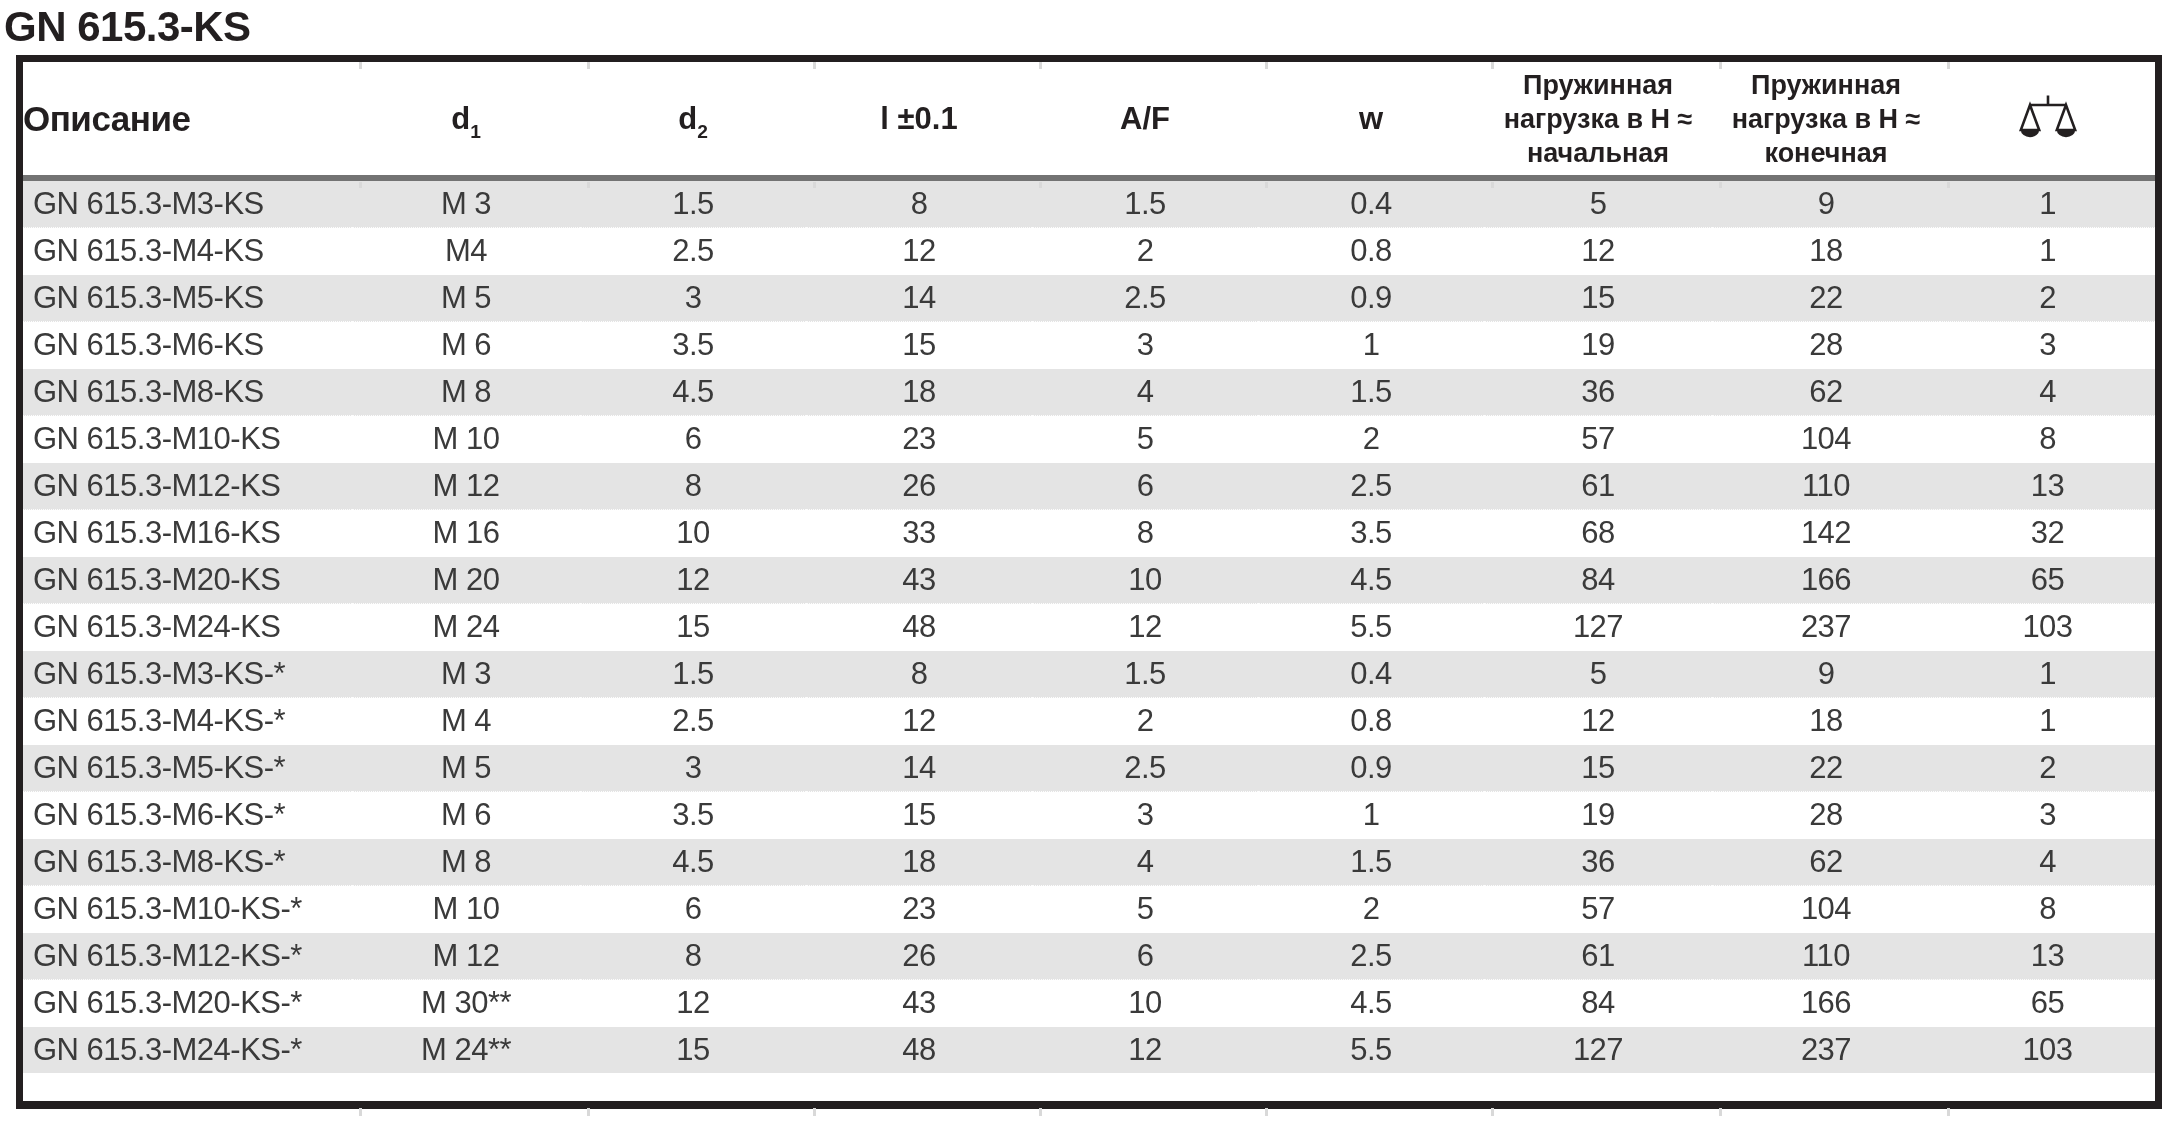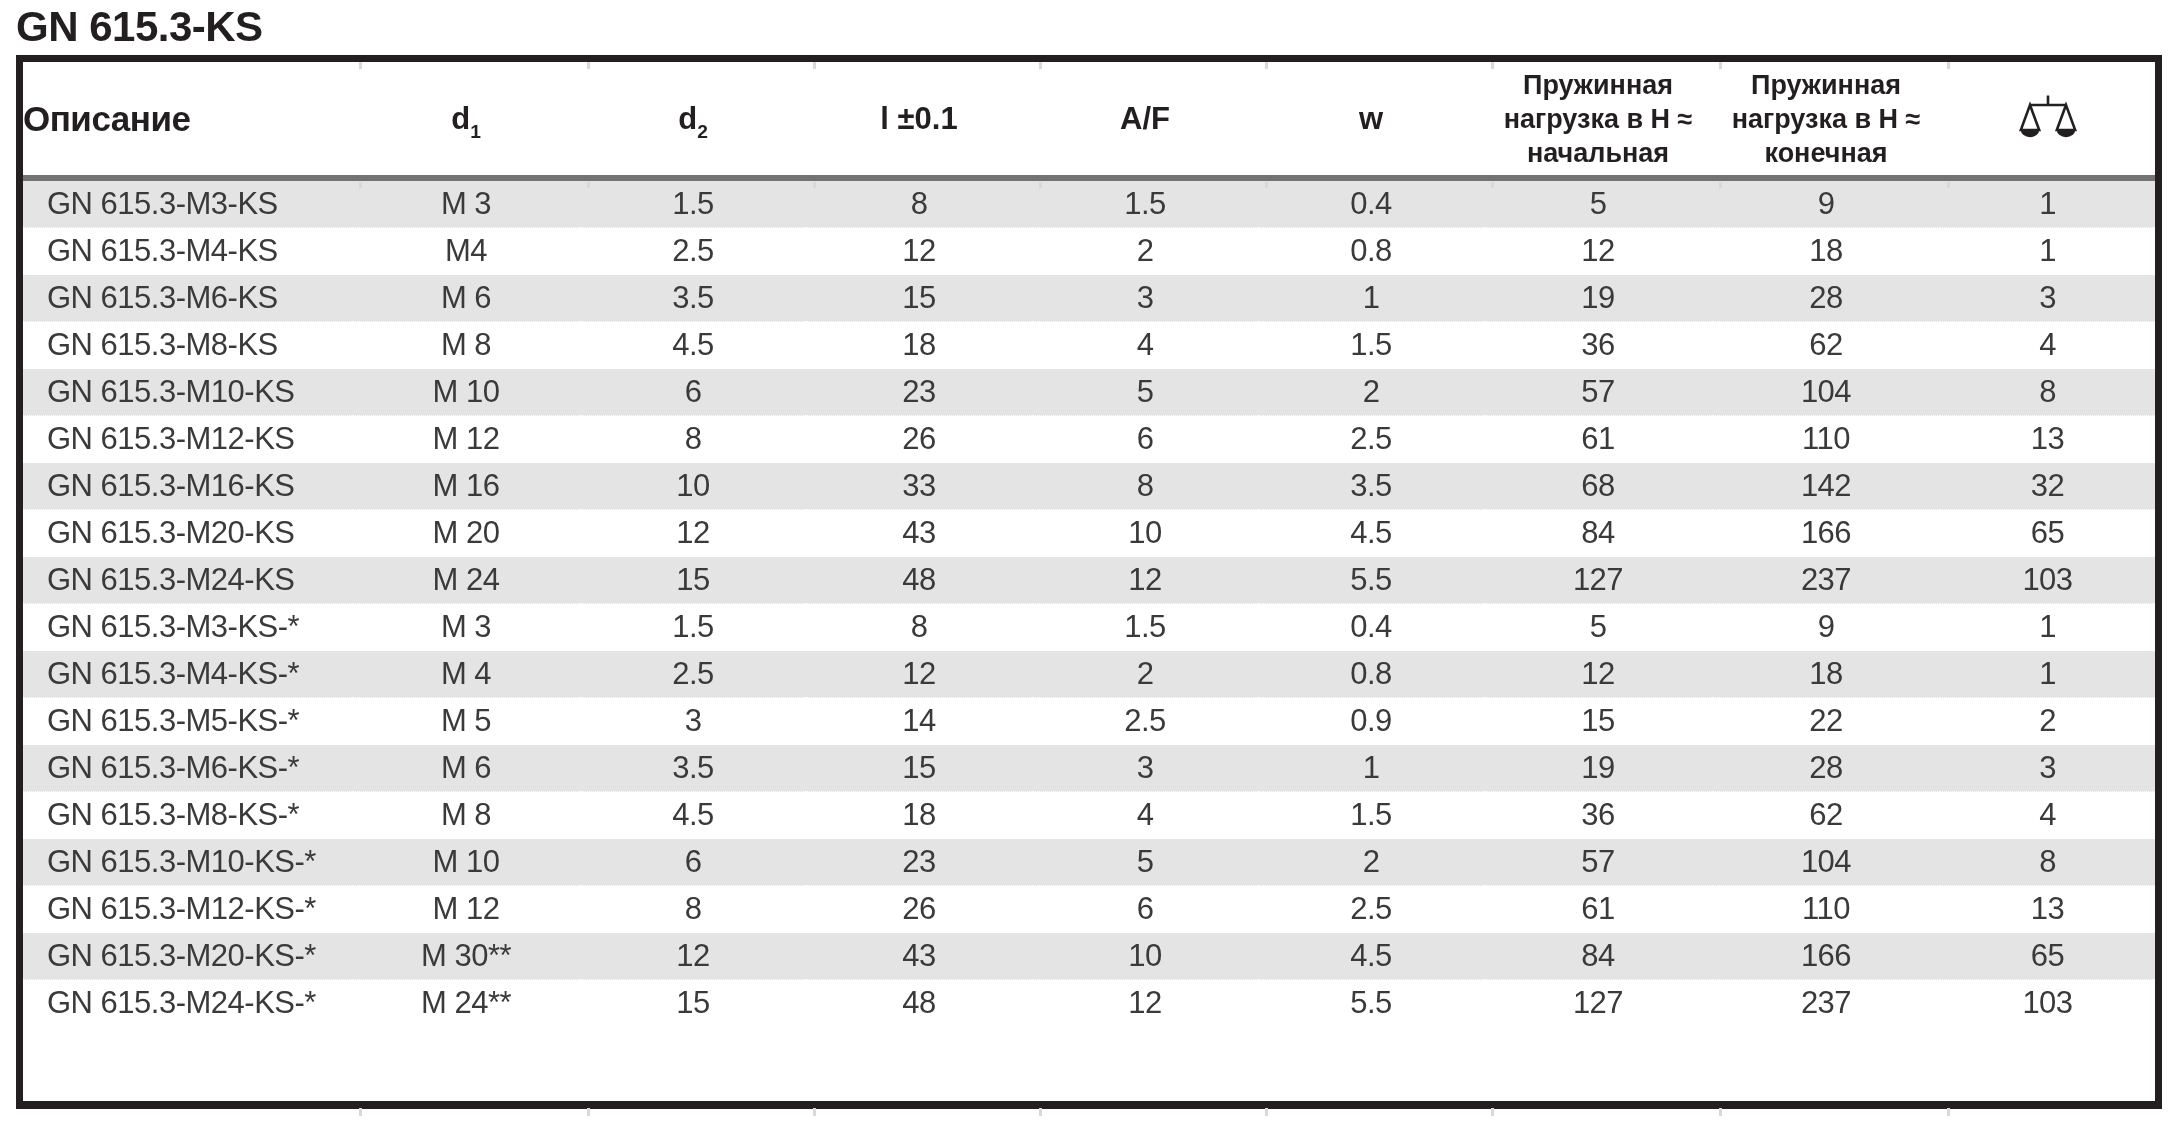--- a/index.html
+++ b/index.html
@@ -4,21 +4,21 @@
 <style>
   html, body { margin:0; padding:0; background:#ffffff; }
   body {
     width:2170px; height:1146px;
     font-family:"Liberation Sans", sans-serif;
     -webkit-font-smoothing:antialiased;
   }
   .page { position:relative; width:2170px; height:1146px; overflow:hidden; background:#fff; }
 
   .page-title {
-    position:absolute; left:16px; top:2px; margin:0;
+    position:absolute; left:4px; top:2px; margin:0;
     font-size:42px; line-height:50px; font-weight:bold;
     color:#231f20; letter-spacing:-0.5px;
   }
 
   .table-wrap {
     position:absolute; left:16px; top:55px;
     width:2146px; height:1054px;
     box-sizing:border-box;
     border:7px solid #231f20; border-bottom-width:8px;
     background:#fff;
@@ -49,21 +49,21 @@
   thead th sub { font-size:0.62em; line-height:0; position:relative; bottom:-0.12em; }
   .hline { display:block; font-size:27px; line-height:34px; font-weight:bold; }
 
   tbody td {
     height:46px; padding:0;
     font-size:31px; letter-spacing:-0.5px;
     color:#3a3a3a; font-weight:400;
     text-align:center; vertical-align:middle;
     border-top:1px dotted rgba(255,255,255,0.9);
   }
-  tbody td.c-desc { text-align:left; padding-left:24px;margin-left:13px; }
+  tbody td.c-desc { text-align:left; padding-left:10px;margin-left:13px; }
   tbody tr:nth-child(odd) { background:#e4e4e4; }
   tbody tr:nth-child(even) { background:#ffffff; }
 
   .notch {
     position:absolute; width:3px; background:#d9d9d9;
   }
   .scale-icon { display:inline-block; vertical-align:middle; }
 </style>
 </head>
 <body>
@@ -134,20 +134,31 @@
             <td>M4</td>
             <td>2.5</td>
             <td>12</td>
             <td>2</td>
             <td>0.8</td>
             <td>12</td>
             <td>18</td>
             <td>1</td>
           </tr>
           <tr>
+            <td class="c-desc">GN 615.3-M5-KS</td>
+            <td>M 5</td>
+            <td>3</td>
+            <td>14</td>
+            <td>2.5</td>
+            <td>0.9</td>
+            <td>15</td>
+            <td>22</td>
+            <td>2</td>
+          </tr>
+          <tr>
             <td class="c-desc">GN 615.3-M6-KS</td>
             <td>M 6</td>
             <td>3.5</td>
             <td>15</td>
             <td>3</td>
             <td>1</td>
             <td>19</td>
             <td>28</td>
             <td>3</td>
           </tr>

